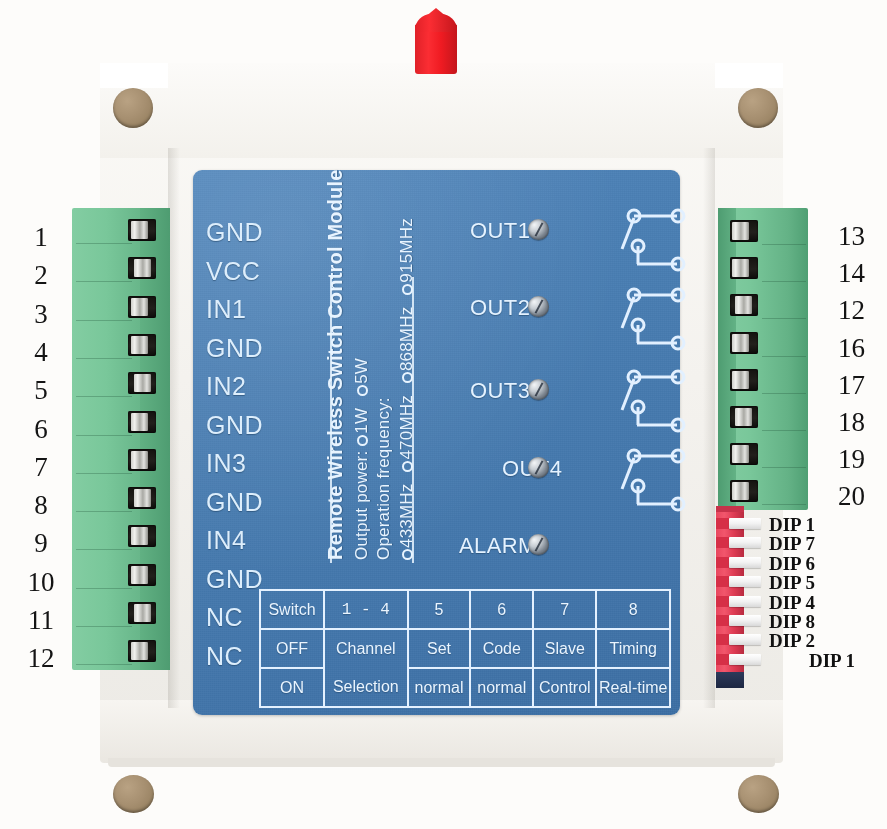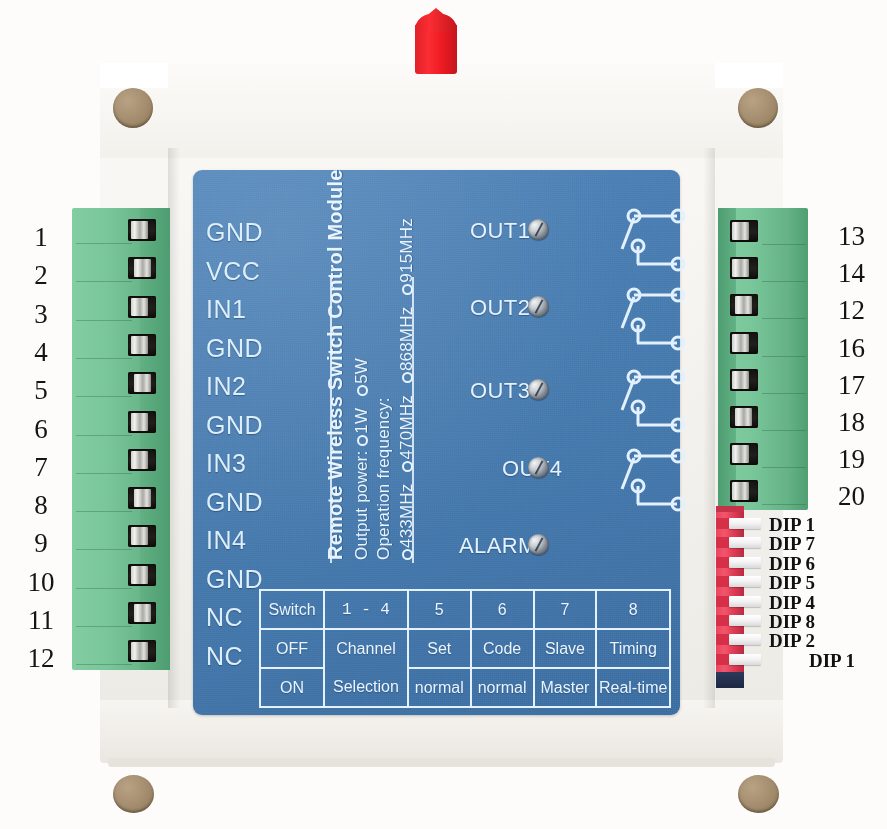--- a/index.html
+++ b/index.html
@@ -395,19 +395,19 @@
         </td>
         <td>Set</td>
         <td>Code</td>
         <td>Slave</td>
         <td>Timing</td>
       </tr>
       <tr>
         <td>ON</td>
         <td>normal</td>
         <td>normal</td>
-        <td>Master</td>
+        <td>Control</td>
         <td>Real-time</td>
       </tr>
     </tbody>
   </table>
 
 </div>
 
 </body></html>

